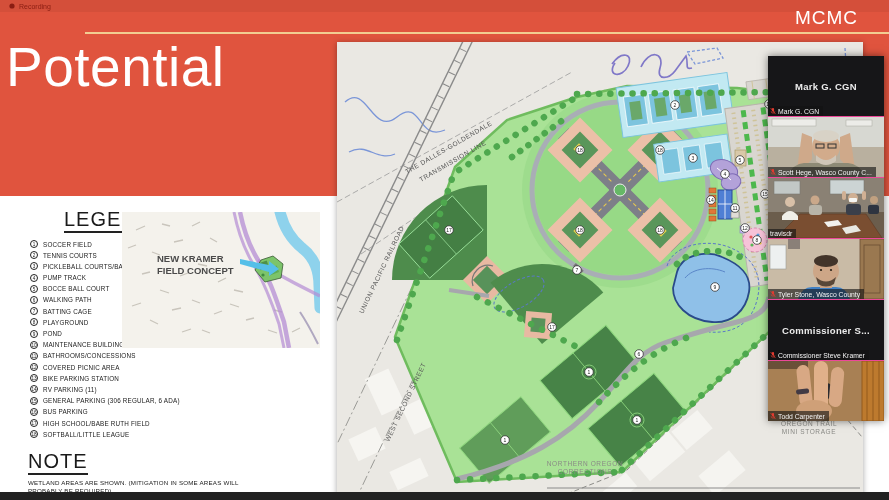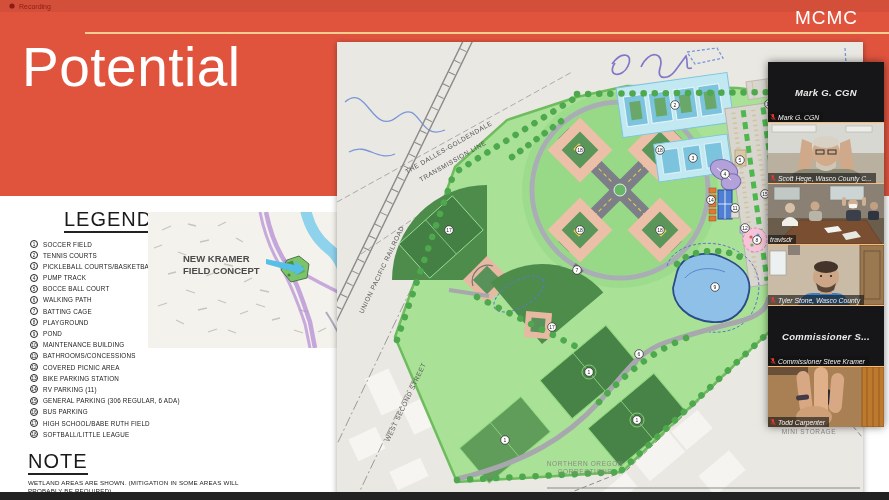--- a/index.html
+++ b/index.html
@@ -5,50 +5,50 @@
   html,body{margin:0;padding:0;background:#222;}
   .screen{position:relative;width:889px;height:492px;background:#ffffff;overflow:hidden;
           font-family:"Liberation Sans",sans-serif;}
   
   .banner{position:absolute;left:0;top:0;width:889px;height:196px;background:#e0543e;}
   .topbar{position:absolute;left:0;top:0;width:889px;height:12px;background:rgba(0,0,0,.05);}
   .recbar{position:absolute;left:8px;top:2px;display:flex;align-items:center;gap:3px;
           font-size:7px;color:#8a1d12;}
   .brand{position:absolute;right:31px;top:7px;font-size:19px;letter-spacing:1px;color:#fff;}
   .brand-rule{position:absolute;left:85px;top:32px;width:804px;height:2px;background:#f2cd92;}
-  .title{position:absolute;left:22px;top:30px;margin:0;color:#fff;font-size:55px;
+  .title{position:absolute;left:6px;top:30px;margin:0;color:#fff;font-size:55px;
          font-weight:400;line-height:74px;letter-spacing:.5px;}
   
   .legend{position:absolute;left:30px;top:208px;width:200px;color:#1a1a1a;}
   .legend h2{margin:0 0 7px 34px;font-size:20px;font-weight:400;letter-spacing:1px;
              border-bottom:2px solid #222;display:inline-block;padding:0 2px 0 0;}
   .legend ol{list-style:none;margin:0;padding:0;}
   .legend li{display:flex;align-items:center;gap:5px;height:8px;margin-bottom:3.2px;}
   .lnum{flex:0 0 8px;width:8px;height:8px;border:0.9px solid #222;border-radius:50%;
         font-size:4.6px;line-height:8px;text-align:center;box-sizing:border-box;}
   .ltxt{font-size:6.3px;letter-spacing:.2px;white-space:nowrap;}
   
   .note{position:absolute;left:28px;top:450px;width:215px;color:#1a1a1a;}
   .note h2{margin:0 0 4px 0;font-size:20px;font-weight:400;letter-spacing:1px;
            border-bottom:2px solid #222;display:inline-block;}
   .note p{margin:0;font-size:6.2px;line-height:8px;letter-spacing:.2px;}
   
-  .locator{position:absolute;left:148px;top:212px;width:198px;height:136px;background:#f4f2ec;}
+  .locator{position:absolute;left:122px;top:212px;width:198px;height:136px;background:#f4f2ec;}
   .locator svg{display:block;}
   .loclbl{font:bold 9.5px "Liberation Sans",sans-serif;fill:#4a4a4a;}
   
   .siteplan{position:absolute;left:337px;top:42px;width:526px;height:455px;background:#fff;
             box-shadow:0 1px 6px rgba(0,0,0,.35);}
   .maplbl{font:6.5px "Liberation Sans",sans-serif;fill:#555;letter-spacing:.6px;}
   .maplbl2{font:6.5px "Liberation Sans",sans-serif;fill:#8a8a86;letter-spacing:.6px;}
   .mk circle{fill:#fff;stroke:#333;stroke-width:.8;}
   .mk text{font:5px "Liberation Sans",sans-serif;text-anchor:middle;fill:#222;}
   
-  .videos{position:absolute;left:768px;top:62px;width:116px;background:#fdba74;
-          box-shadow:0 0 8px rgba(0,0,0,.5);font-style:italic;}
+  .videos{position:absolute;left:768px;top:56px;width:116px;background:#ec4899;
+          box-shadow:0 0 8px rgba(0,0,0,.5);}
   .vt{position:relative;width:116px;height:60px;margin-bottom:1px;background:#161618;
       overflow:hidden;}
   .vt:last-child{margin-bottom:0;}
   .cname{position:absolute;inset:0;display:flex;align-items:center;justify-content:center;
          font-size:9.5px;font-weight:bold;color:#ececec;letter-spacing:.3px;}
   .vlabel{position:absolute;left:0;bottom:0;max-width:114px;display:flex;align-items:center;
           gap:2px;background:rgba(18,18,18,.62);color:#f2f2f2;font-size:6.8px;
           padding:1px 4px 1px 2px;white-space:nowrap;overflow:hidden;}
   .scene{position:absolute;inset:0;}
 </style>

